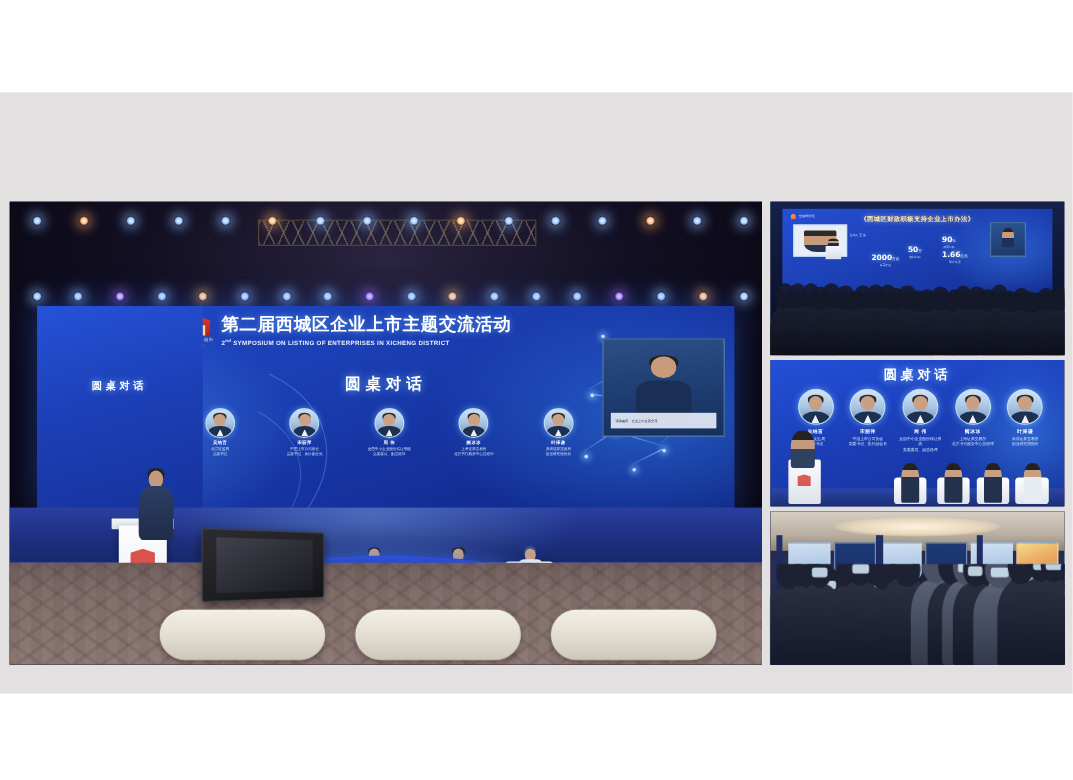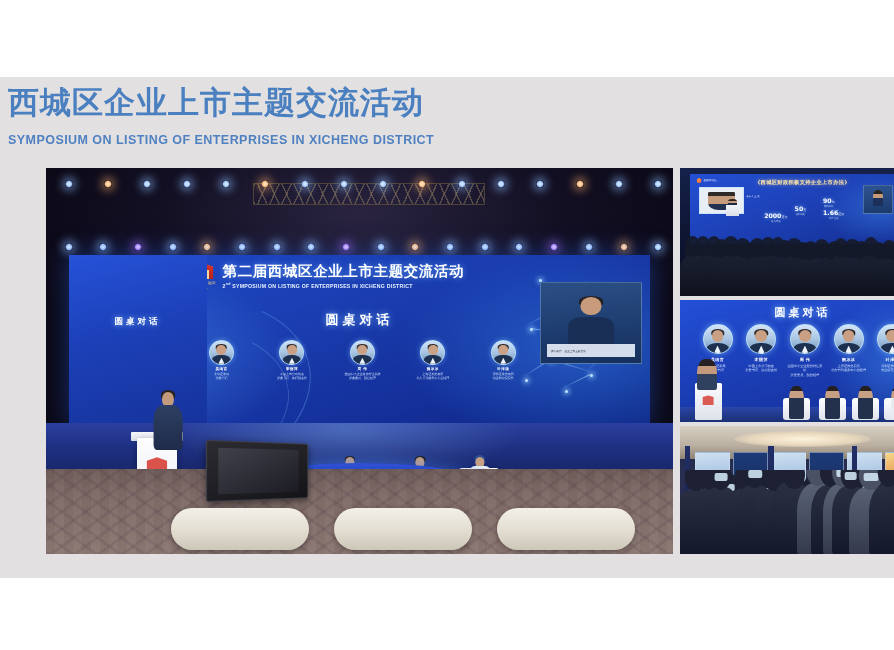--- a/index.html
+++ b/index.html
@@ -660,33 +660,29 @@
     transform:translateX(-50%); border-radius:50%; background:#1d2133;
   }
   .t3p.light { background: linear-gradient(180deg,#5a6276 0%,#343a4c 100%); }
   .t3p.light::before { background:#4a5165; }
   .t3p .mask {
     position:absolute; left:50%; top:-22%; width:34%; height:12%;
     transform:translateX(-50%); border-radius:2px; background:#cfe3f2; opacity:.9;
   }
 
   
-  .photo { border: 0; margin-left: 38px; }
+  .photo { border: 0; }
 </style>
 </head>
 <body>
 
 <div class="page">
 
   <div class="band"></div>
 
-  <div class="header">
-    <div class="title-cn">西城区企业上市主题交流活动</div>
-    <div class="title-en">SYMPOSIUM ON LISTING OF ENTERPRISES IN XICHENG DISTRICT</div>
-  </div>
 
   <div class="gallery">
 
     <div class="photo photo-main">
       <div class="scene">
         <div class="hall-dark"></div>
 
         <div class="truss"></div>
 
         <div class="lamprow r1" id="lampsA">

